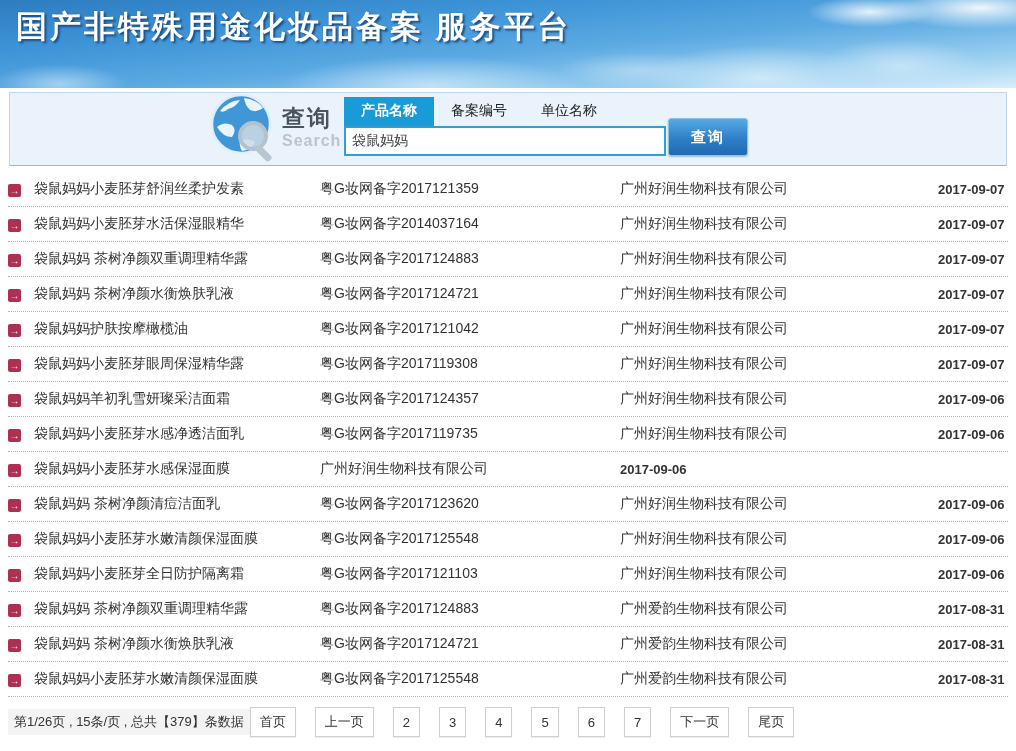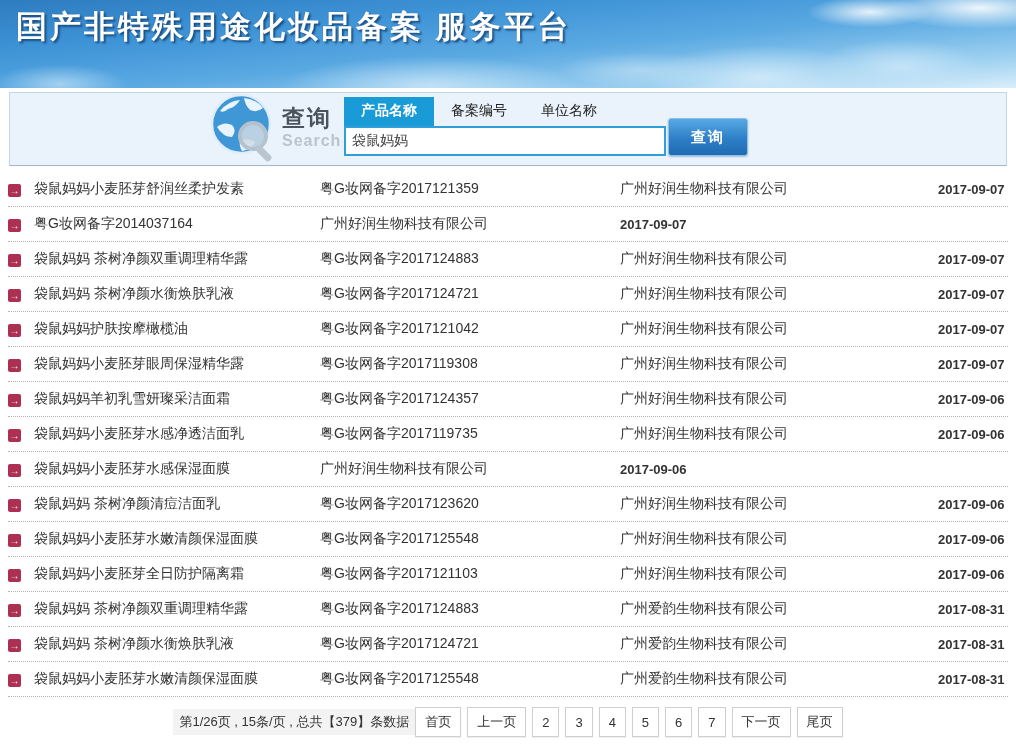--- a/index.html
+++ b/index.html
@@ -68,23 +68,23 @@
     align-items:center; height:35px; border-bottom:1px dotted #b3b3b3; cursor:pointer;
   }
   .arrow-icon {
     width:13px; height:13px; background:#ad3053; border-radius:2px; color:#fff;
     font-size:10px; line-height:13px; text-align:center; display:inline-block; font-weight:bold;
   }
   .cell { font-size:14px; color:#333; white-space:nowrap; overflow:hidden; }
   .cell.date { text-align:left; font-weight:bold; font-size:13px; padding-right:2px; }
 
   
-  .footer { margin:10px 8px 8px 8px; display:flex; justify-content:center; align-items:center; }
+  .footer { margin:10px 8px 8px 8px; display:flex; justify-content:flex-start; align-items:center; }
   .summary { font-size:13px; color:#333; background:#f3f3f3; padding:4px 6px; }
-  .pagination { display:flex; gap:6px; }
+  .pagination { display:flex; gap:19px; }
   .page-btn {
     border:1px solid #cfcfcf; background:#fff; color:#333; font-size:13px;
     padding:5px 9px; min-width:24px; text-align:center; cursor:pointer;
     box-shadow:0 1px 1px rgba(0,0,0,.06);
     font-family:"Liberation Sans","DejaVu Sans",sans-serif;
   }
 </style>
 </head>
 <body>
 
@@ -130,20 +130,21 @@
   <div class="results" id="results">
       <div class="table-row">
         <span><span class="arrow-icon">→</span></span>
         <div class="cell">袋鼠妈妈小麦胚芽舒润丝柔护发素</div>
         <div class="cell">粤G妆网备字2017121359</div>
         <div class="cell">广州好润生物科技有限公司</div>
         <div class="cell date">2017-09-07</div>
       </div>
       <div class="table-row">
         <span><span class="arrow-icon">→</span></span>
+        <div class="cell">袋鼠妈妈小麦胚芽水活保湿眼精华</div>
         <div class="cell">粤G妆网备字2014037164</div>
         <div class="cell">广州好润生物科技有限公司</div>
         <div class="cell date">2017-09-07</div>
       </div>
       <div class="table-row">
         <span><span class="arrow-icon">→</span></span>
         <div class="cell">袋鼠妈妈 茶树净颜双重调理精华露</div>
         <div class="cell">粤G妆网备字2017124883</div>
         <div class="cell">广州好润生物科技有限公司</div>
         <div class="cell date">2017-09-07</div>

